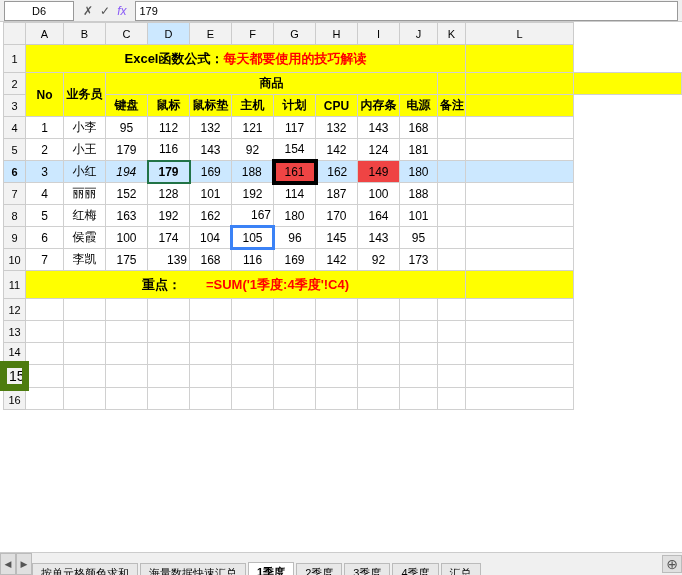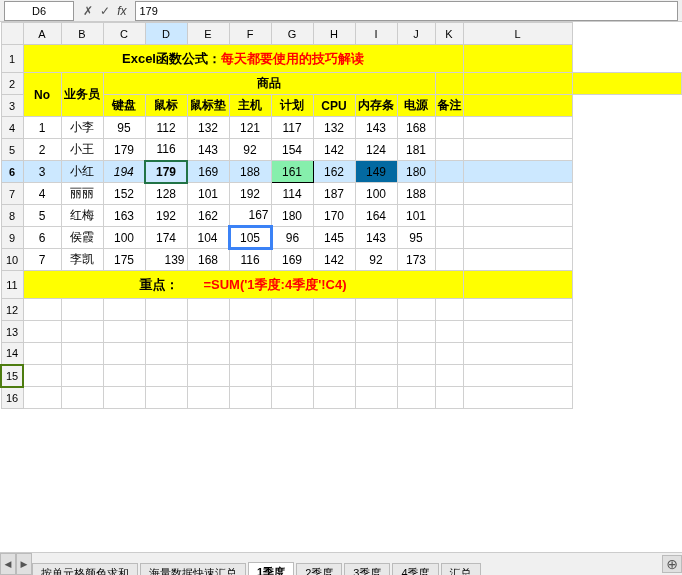--- a/index.html
+++ b/index.html
@@ -92,21 +92,21 @@
     }
   </style>
 </head>
 <body>
 
 <div class="top-bar" style="display:flex; align-items:center; height:22px; background:#f0f0f0; border-bottom:1px solid #ccc;">
   <input class="name-box" style="width: 70px; height: 20px; border: 1px solid rgb(153, 153, 153); margin: 1px 4px; padding: 0px 3px; font-size: 11px; text-align: center;" value="D6">
   <div style="display:flex; align-items:center; gap:1px; padding:0 2px;">
     <span class="formula-btn" style="color:#555; font-size:12px; cursor:pointer; padding:0 3px;">✗</span>
     <span class="formula-btn" style="color:#555; font-size:12px; cursor:pointer; padding:0 3px;">✓</span>
-    <span class="formula-btn" style="color:#404040; font-size:12px; cursor:pointer; padding:0 3px; font-style:italic;">fx</span>
+    <span class="formula-btn" style="color:#8b5cf6; font-size:12px; cursor:pointer; padding:0 3px; font-style:italic;">fx</span>
   </div>
   <input class="formula-input" style="flex: 1 1 0%; height: 20px; border: 1px solid rgb(153, 153, 153); margin: 1px 4px; padding: 0px 3px; font-size: 11px;" value="179">
 </div>
 
 <div class="spreadsheet-wrap">
   <table class="sheet-table" style="border-collapse:collapse; table-layout:fixed; width:100%;">
     <colgroup>
 
       <col style="width:22px;">
 
@@ -217,23 +217,23 @@
       </tr>
 
       <tr style="height:22px;">
         <td class="row-num" style="background:#cce8ff; border:1px solid #ccc; font-size:11px; text-align:center; font-weight:bold;">6</td>
         <td style="background:#cce8ff; border:1px solid #d0d0d0; text-align:center;">3</td>
         <td style="background:#cce8ff; border:1px solid #d0d0d0; text-align:center;">小红</td>
         <td style="background:#cce8ff; border:1px solid #d0d0d0; text-align:center;font-style:italic;">194</td>
         <td style="background:#cce8ff; border:2px solid #217346; text-align:center; font-weight:bold;">179</td>
         <td style="background:#cce8ff; border:1px solid #d0d0d0; text-align:center;">169</td>
         <td style="background:#cce8ff; border:1px solid #d0d0d0; text-align:center;">188</td>
-        <td style="background:#86efac; border:1px solid #000000; text-align:center;">161</td>
+        <td style="background:#ef4444; border:4px solid #000000; text-align:center;">161</td>
         <td style="background:#cce8ff; border:1px solid #d0d0d0; text-align:center;">162</td>
-        <td style="background:#0369a1; border:1px solid #d0d0d0; text-align:center;">149</td>
+        <td style="background:#ef4444; border:1px solid #d0d0d0; text-align:center;">149</td>
         <td style="background:#cce8ff; border:1px solid #d0d0d0; text-align:center;">180</td>
         <td style="background:#cce8ff; border:1px solid #d0d0d0;"></td>
         <td style="background:#cce8ff; border:1px solid #d0d0d0;"></td>
       </tr>
 
       <tr style="height:22px;">
         <td class="row-num" style="background:#f2f2f2; border:1px solid #ccc; font-size:11px; text-align:center;">7</td>
         <td style="background:#fff; border:1px solid #d0d0d0; text-align:center;">4</td>
         <td style="background:#fff; border:1px solid #d0d0d0; text-align:center;">丽丽</td>
         <td style="background:#fff; border:1px solid #d0d0d0; text-align:center;">152</td>
@@ -343,21 +343,21 @@
           <td style="border:1px solid #d0d0d0;"></td>
           <td style="border:1px solid #d0d0d0;"></td>
           <td style="border:1px solid #d0d0d0;"></td>
           <td style="border:1px solid #d0d0d0;"></td>
           <td style="border:1px solid #d0d0d0;"></td>
           <td style="border:1px solid #d0d0d0;"></td>
           <td style="border:1px solid #d0d0d0;"></td>
           <td style="border:1px solid #d0d0d0;"></td>
       </tr>
       <tr style="height:22px;">
-        <td class="row-num" style="background:#f2f2f2; border:2px solid #4d7c0f; font-size:11px; text-align:center;">15</td>
+        <td class="row-num" style="background:#f2f2f2; border:7px solid #4d7c0f; font-size:14px; text-align:center;">15</td>
         <td style="border:1px solid #d0d0d0;"></td>
           <td style="border:1px solid #d0d0d0;"></td>
           <td style="border:1px solid #d0d0d0;"></td>
           <td style="border:1px solid #d0d0d0;"></td>
           <td style="border:1px solid #d0d0d0;"></td>
           <td style="border:1px solid #d0d0d0;"></td>
           <td style="border:1px solid #d0d0d0;"></td>
           <td style="border:1px solid #d0d0d0;"></td>
           <td style="border:1px solid #d0d0d0;"></td>
           <td style="border:1px solid #d0d0d0;"></td>

